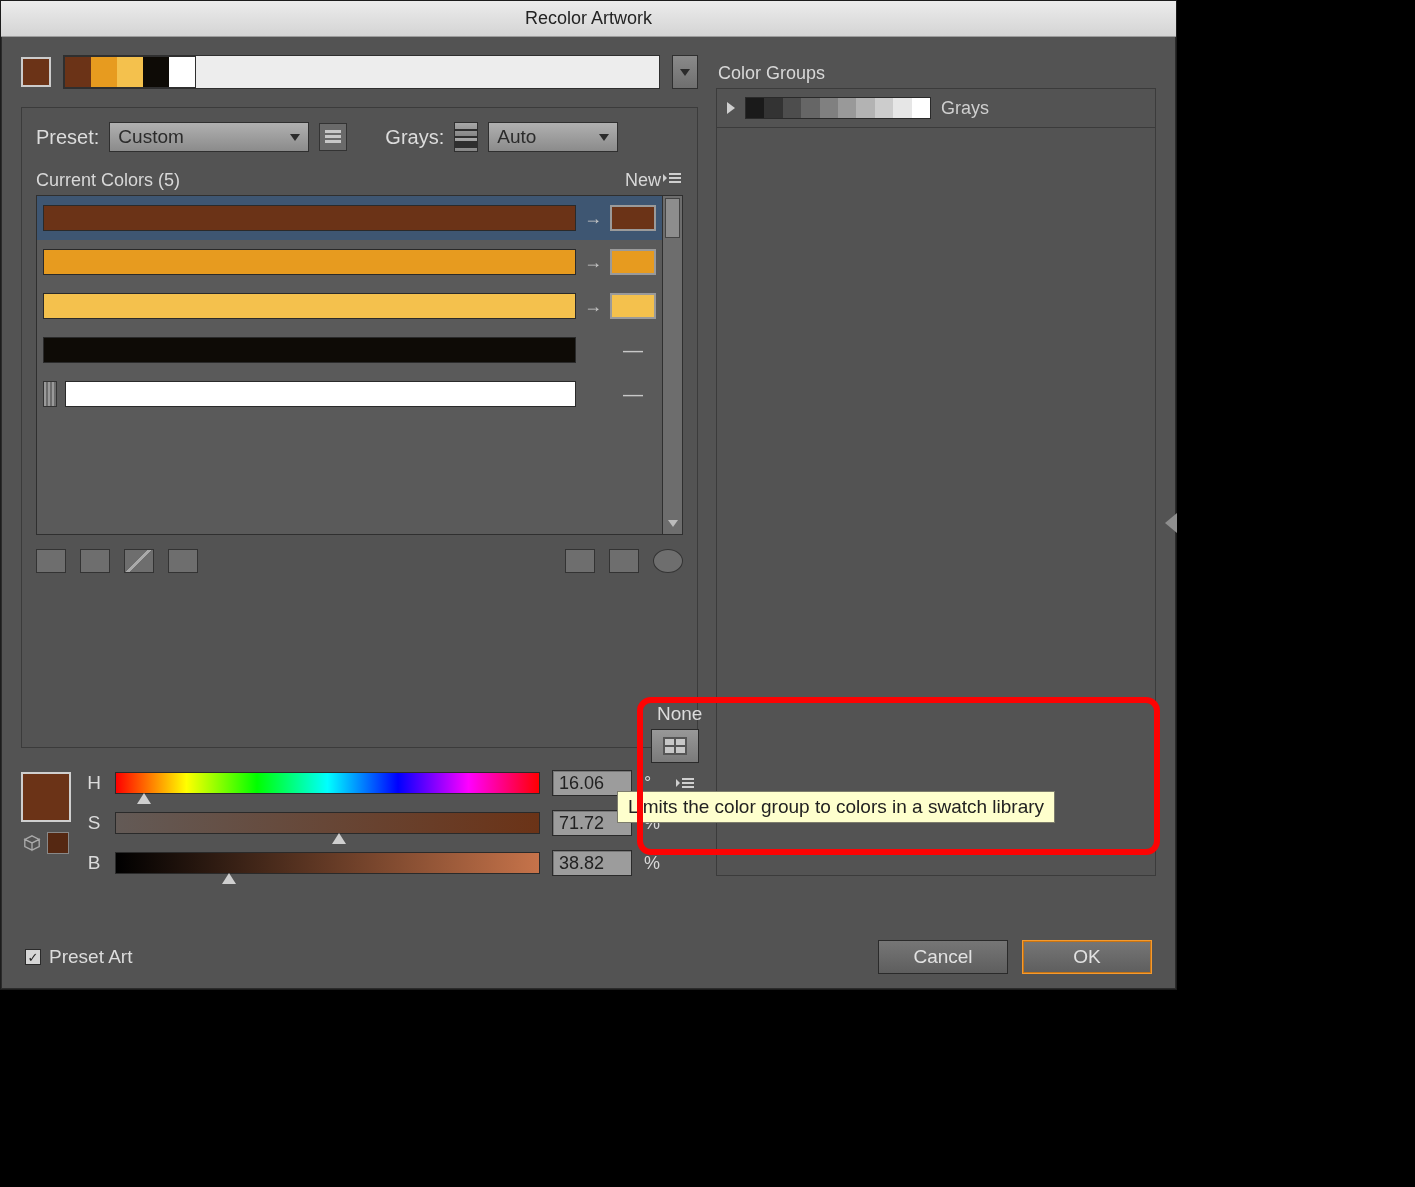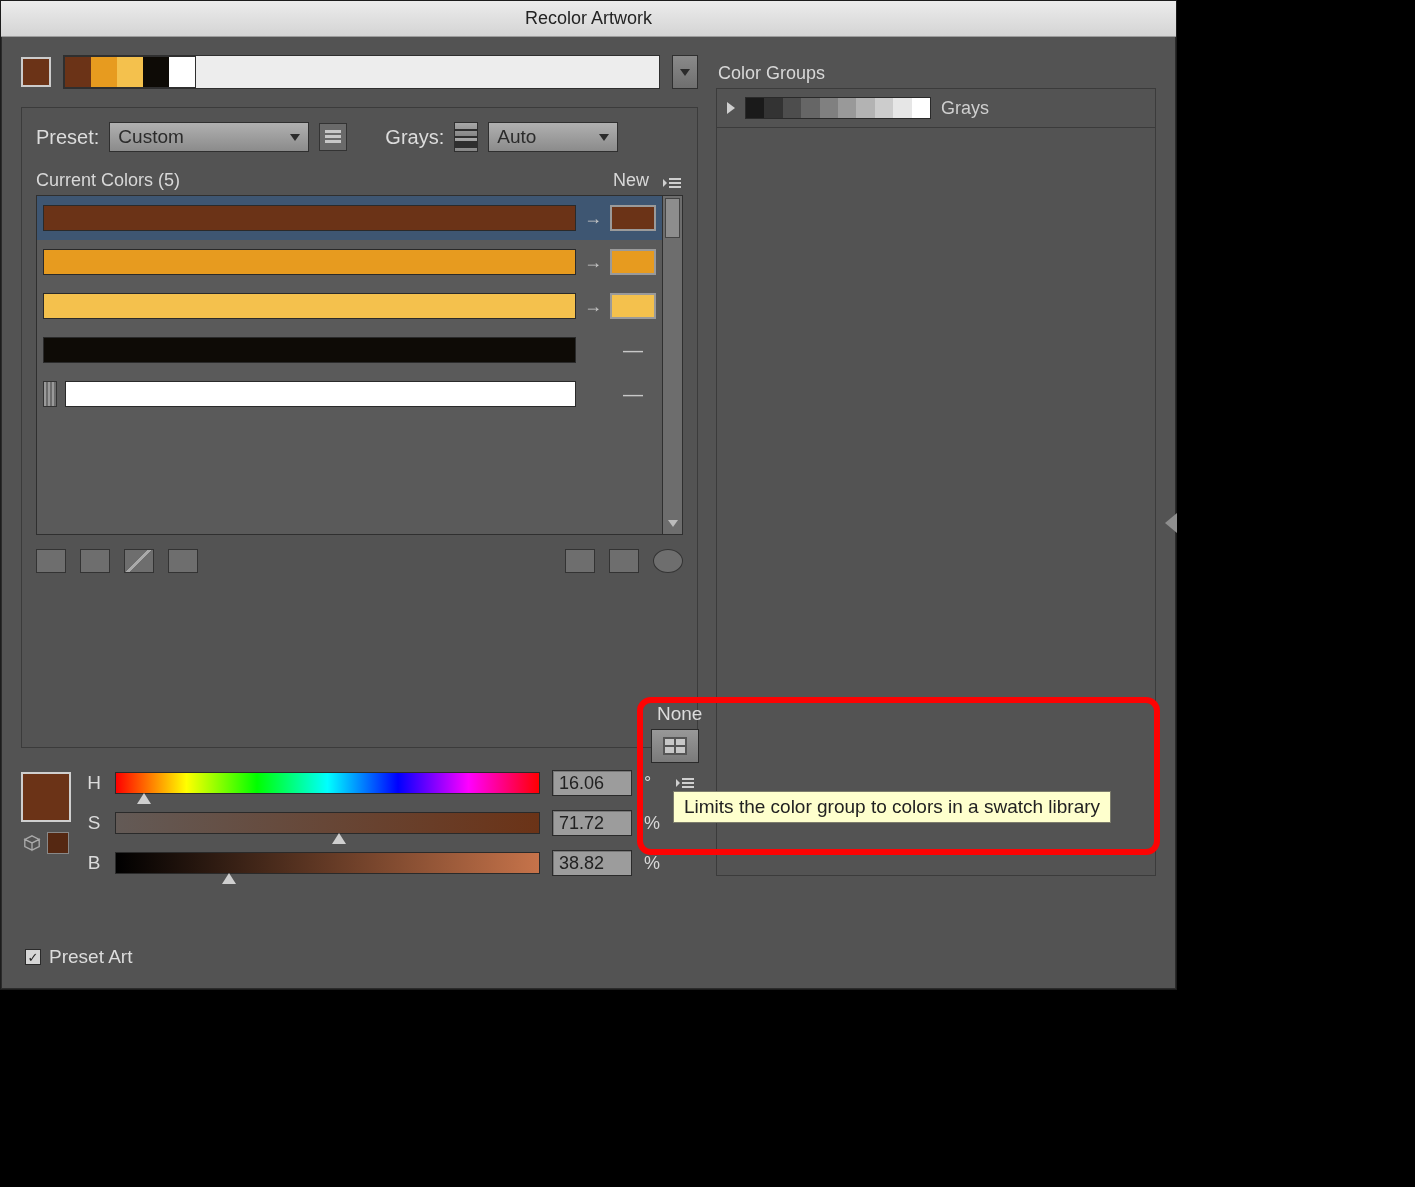--- a/index.html
+++ b/index.html
@@ -122,21 +122,21 @@
   .lib-btn{position:absolute;left:650px;top:728px;width:48px;height:34px;background:linear-gradient(#989898,#7a7a7a);border:1px solid #2a2a2a;display:flex;align-items:center;justify-content:center;}
   .lib-btn .grid{width:24px;height:18px;background:
     linear-gradient(#555,#555) 0 0/100% 2px no-repeat,
     linear-gradient(#555,#555) 0 8px/100% 2px no-repeat,
     linear-gradient(#555,#555) 0 16px/100% 2px no-repeat,
     linear-gradient(#555,#555) 0 0/2px 100% no-repeat,
     linear-gradient(#555,#555) 11px 0/2px 100% no-repeat,
     linear-gradient(#555,#555) 22px 0/2px 100% no-repeat,
     #c7c7c7;}
   .tooltip{
-    position:absolute;left:672px;top:790px;
+    position:absolute;left:616px;top:790px;
     background:#feffcd;border:1px solid #7c7c6c;color:#222;
     font-size:19px;padding:4px 10px;
   }
 
   
   .flyout{position:absolute;right:-1px;top:512px;width:0;height:0;border-top:10px solid transparent;border-bottom:10px solid transparent;border-right:12px solid #8e8e8e;}
 
   
   .footer{position:absolute;left:0;right:0;bottom:0;height:64px;display:flex;align-items:center;justify-content:space-between;padding:0 24px;}
   .chk{display:flex;align-items:center;gap:8px;color:#dcdcdc;font-size:19px;}
@@ -198,21 +198,21 @@
               </div>
           </div>
           <div class="select" style="width:130px">
             <span>Auto</span>
             <div class="tri-down"></div>
           </div>
         </div>
 
         <div class="cc-header">
           <span>Current Colors (5)</span>
-          <span style="display:flex;align-items:flex-end;gap:12px">
+          <span style="display:flex;align-items:flex-start;">
             <span>New</span>
             <span class="menuic">
               <svg width="18" height="12">
                   <path d="M0 2 L4 6 L0 10 Z" fill="#cfcfcf"></path>
                   <rect x="6" y="1" width="12" height="2" fill="#cfcfcf"></rect>
                   <rect x="6" y="5" width="12" height="2" fill="#cfcfcf"></rect>
                   <rect x="6" y="9" width="12" height="2" fill="#cfcfcf"></rect>
                 </svg>
             </span>
           </span>
@@ -358,14 +358,18 @@
   <div class="tooltip">Limits the color group to colors in a swatch library</div>
   <div class="callout"></div>
 
   <div class="flyout"></div>
 
   <div class="footer">
     <label class="chk">
       <span class="chkbox">✓</span>
       <span>Preset Art</span>
     </label>
+    <div class="btns">
+      <div class="btn cancel">Cancel</div>
+      <div class="btn ok">OK</div>
+    </div>
   </div>
 </div>
 
 </body></html>

